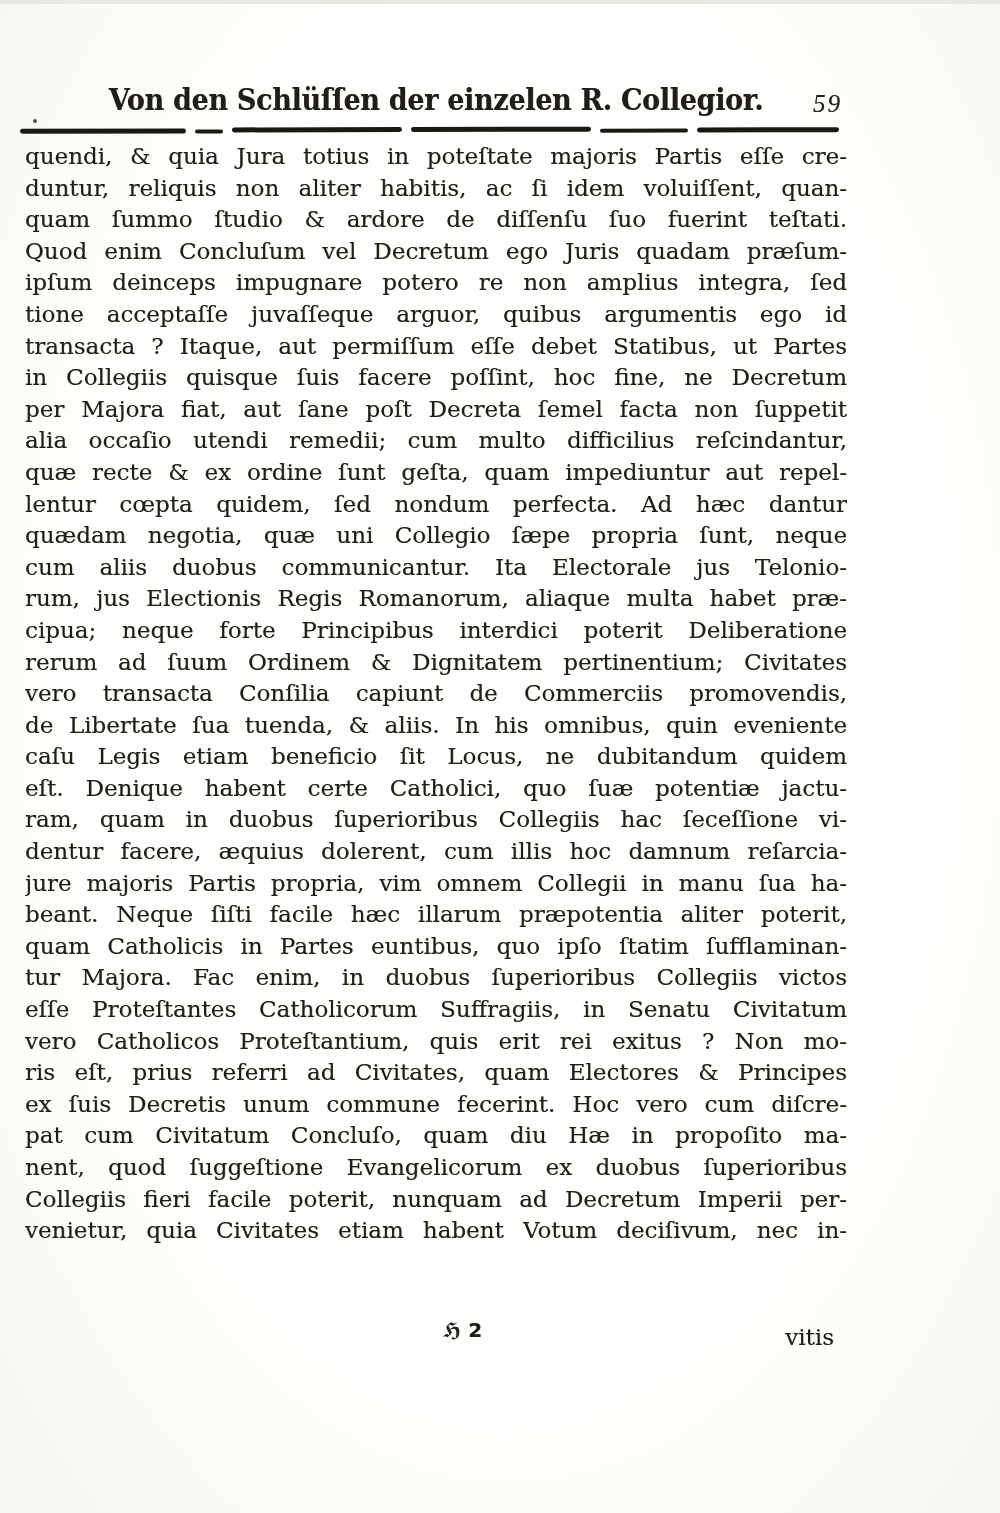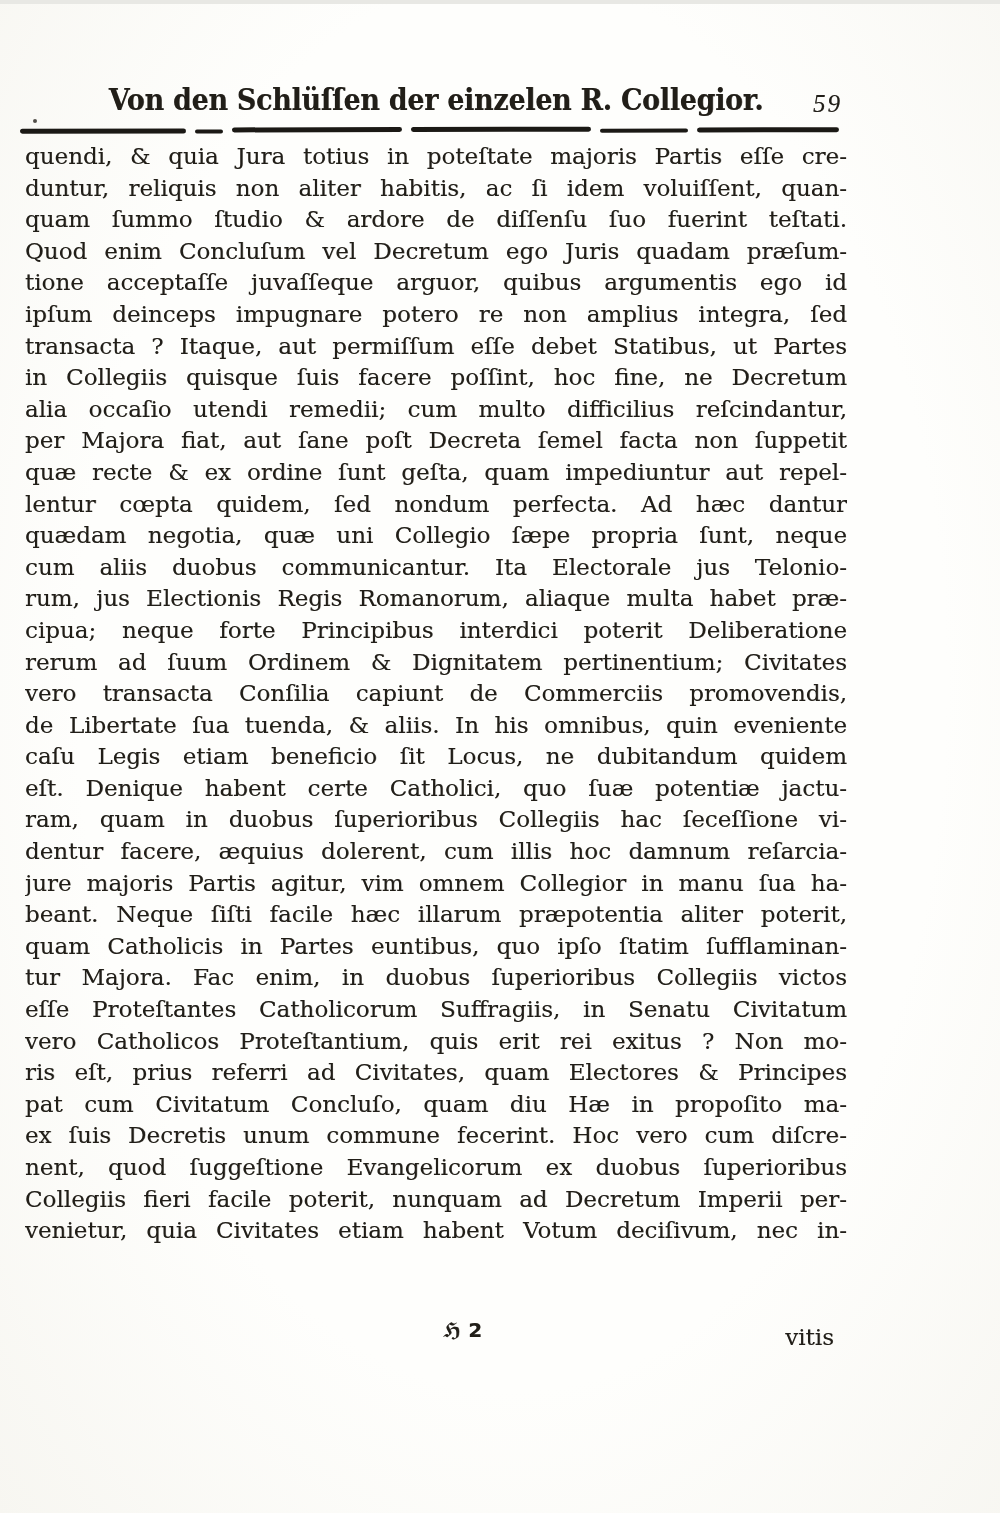--- a/index.html
+++ b/index.html
@@ -131,48 +131,48 @@
   </div>
 
   <div class="ink-speck"></div>
 
   <div class="body-text">
 
   <div class="text-line">quendi, &amp; quia Jura totius in poteſtate majoris Partis eſſe cre-</div>
       <div class="text-line">duntur, reliquis non aliter habitis, ac ſi idem voluiſſent, quan-</div>
       <div class="text-line">quam ſummo ſtudio &amp; ardore de diſſenſu ſuo fuerint teſtati.</div>
       <div class="text-line">Quod enim Concluſum vel Decretum ego Juris quadam præſum-</div>
+      <div class="text-line">ipſum deinceps impugnare potero re non amplius integra, ſed</div>
       <div class="text-line">tione acceptaſſe juvaſſeque arguor, quibus argumentis ego id</div>
-      <div class="text-line">ipſum deinceps impugnare potero re non amplius integra, ſed</div>
       <div class="text-line">transacta ? Itaque, aut permiſſum eſſe debet Statibus, ut Partes</div>
       <div class="text-line">in Collegiis quisque ſuis facere poſſint, hoc fine, ne Decretum</div>
+      <div class="text-line">per Majora fiat, aut ſane poſt Decreta ſemel facta non ſuppetit</div>
       <div class="text-line">alia occaſio utendi remedii; cum multo difficilius reſcindantur,</div>
-      <div class="text-line">per Majora fiat, aut ſane poſt Decreta ſemel facta non ſuppetit</div>
       <div class="text-line">quæ recte &amp; ex ordine ſunt geſta, quam impediuntur aut repel-</div>
       <div class="text-line">lentur cœpta quidem, ſed nondum perfecta.  Ad hæc dantur</div>
       <div class="text-line">quædam negotia, quæ uni Collegio ſæpe propria ſunt, neque</div>
       <div class="text-line">cum aliis duobus communicantur.  Ita Electorale jus Telonio-</div>
       <div class="text-line">rum, jus Electionis Regis Romanorum, aliaque multa habet præ-</div>
       <div class="text-line">cipua; neque forte Principibus interdici poterit Deliberatione</div>
       <div class="text-line">rerum ad ſuum Ordinem &amp; Dignitatem pertinentium; Civitates</div>
       <div class="text-line">vero transacta Conſilia capiunt de Commerciis promovendis,</div>
       <div class="text-line">de Libertate ſua tuenda, &amp; aliis.  In his omnibus, quin eveniente</div>
       <div class="text-line">caſu Legis etiam beneficio ſit Locus, ne dubitandum quidem</div>
       <div class="text-line">eſt.  Denique habent certe Catholici, quo ſuæ potentiæ jactu-</div>
       <div class="text-line">ram, quam in duobus ſuperioribus Collegiis hac ſeceſſione vi-</div>
       <div class="text-line">dentur facere, æquius dolerent, cum illis hoc damnum reſarcia-</div>
-      <div class="text-line">jure majoris Partis agitur, vim omnem Collegior in manu ſua ha-</div>
+      <div class="text-line">jure majoris Partis propria, vim omnem Collegii in manu ſua ha-</div>
       <div class="text-line">beant.  Neque ſiſti facile hæc illarum præpotentia aliter poterit,</div>
       <div class="text-line">quam Catholicis in Partes euntibus, quo ipſo ſtatim ſufflaminan-</div>
       <div class="text-line">tur Majora.  Fac enim, in duobus ſuperioribus Collegiis victos</div>
       <div class="text-line">eſſe Proteſtantes Catholicorum Suffragiis, in Senatu Civitatum</div>
       <div class="text-line">vero Catholicos Proteſtantium, quis erit rei exitus ?  Non mo-</div>
       <div class="text-line">ris eſt, prius referri ad Civitates, quam Electores &amp; Principes</div>
+      <div class="text-line">ex ſuis Decretis unum commune fecerint.  Hoc vero cum diſcre-</div>
       <div class="text-line">pat cum Civitatum Concluſo, quam diu Hæ in propoſito ma-</div>
-      <div class="text-line">ex ſuis Decretis unum commune fecerint.  Hoc vero cum diſcre-</div>
       <div class="text-line">nent, quod ſuggeſtione Evangelicorum ex duobus ſuperioribus</div>
       <div class="text-line">Collegiis fieri facile poterit, nunquam ad Decretum Imperii per-</div>
       <div class="text-line">venietur, quia Civitates etiam habent Votum deciſivum, nec in-</div>
     </div>
 
   <div class="signature-mark">ℌ 2</div>
 
   <div class="catchword">vitis</div>
 
 </div>

